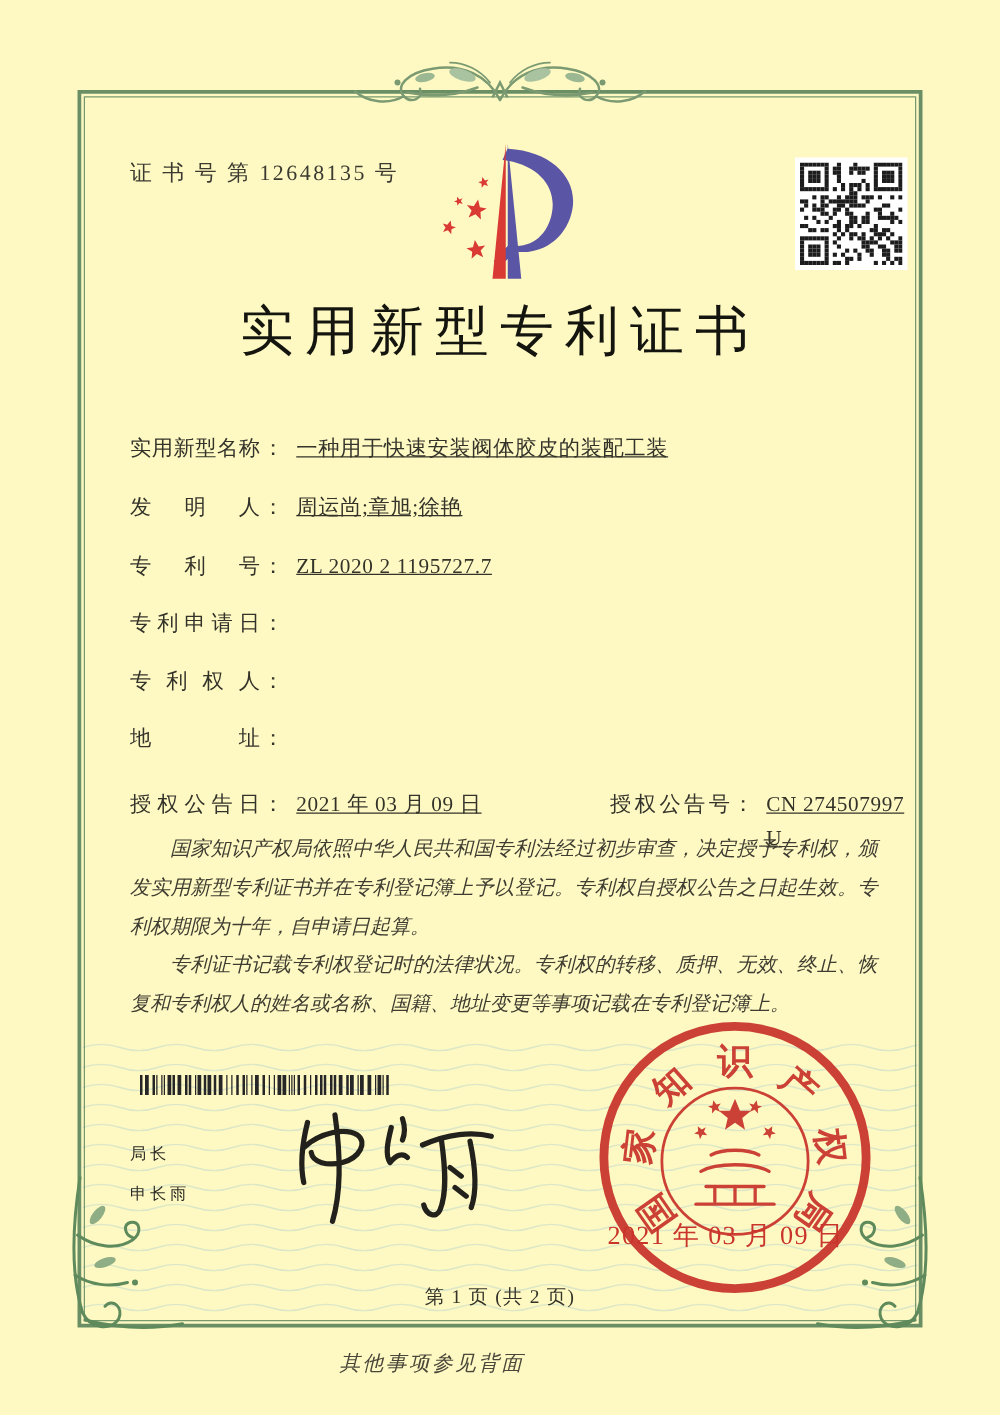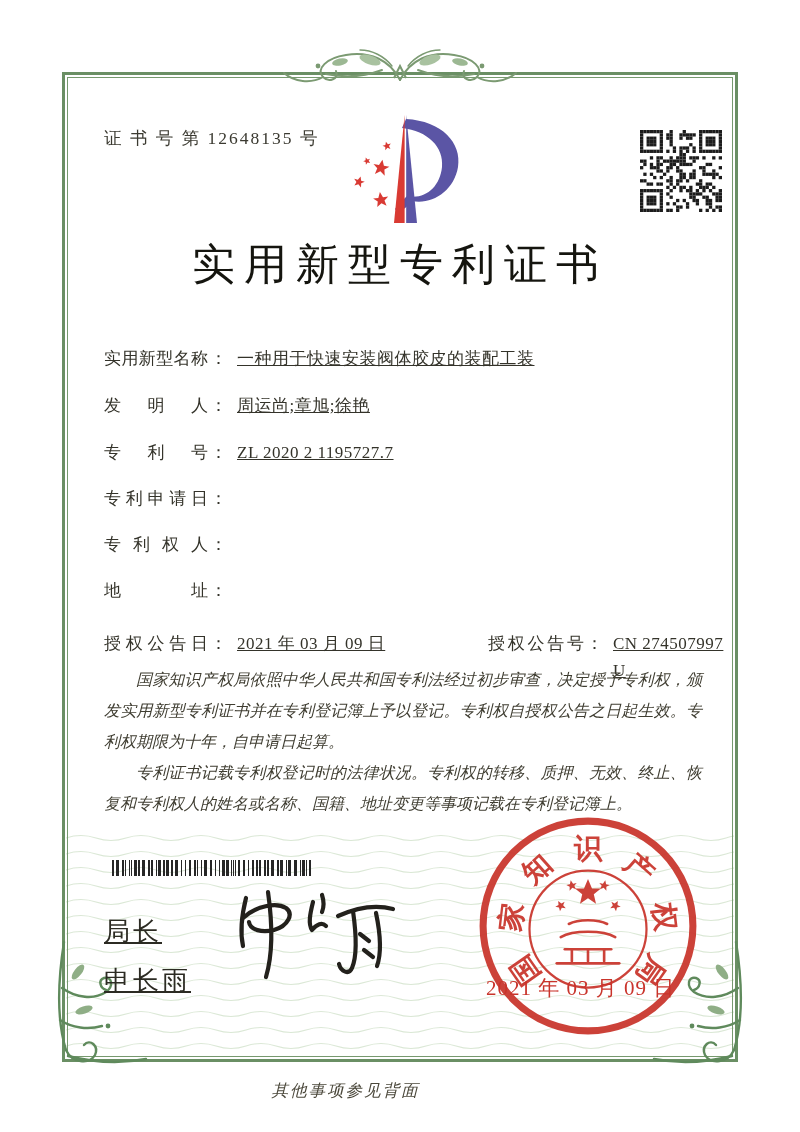--- a/index.html
+++ b/index.html
@@ -1,37 +1,37 @@
 <!DOCTYPE html>
 <html><head>
 <meta charset="utf-8">
 <style>
   html,body{margin:0;padding:0;}
   body{background:#e8e6da;font-family:"Liberation Serif","DejaVu Serif",serif;}
-  .page{position:relative;width:800px;height:1132px;margin:0 auto;background:#ffffff;overflow:hidden;}
+  .page{position:relative;width:800px;height:1132px;margin:0 auto;background:#fef9c3;overflow:hidden;}
   .frame{position:absolute;left:62px;top:72px;width:670px;height:984px;border:3px solid #6a8f64;z-index:1;}
   .frame-inner{position:absolute;inset:2px;border:1px solid #76996e;}
   .waves{position:absolute;left:66px;top:830px;z-index:0;}
   .orn{position:absolute;z-index:2;pointer-events:none;}
   .cert-no{position:absolute;left:104px;top:126px;font-size:17.5px;letter-spacing:2px;color:#3b3a31;z-index:3;}
   .logo{position:absolute;left:336px;top:110px;z-index:3;}
   .qr{position:absolute;left:636px;top:126px;width:90px;height:90px;background:#fff;padding:0;z-index:3;display:flex;align-items:center;justify-content:center;}
   .title{position:absolute;left:0;top:236px;width:800px;text-align:center;font-size:43px;letter-spacing:9px;color:#15150f;font-weight:500;z-index:3;margin:0;}
   .fields{position:absolute;left:104px;top:0;width:620px;z-index:3;color:#34332a;}
   .frow{position:absolute;left:0;display:flex;align-items:flex-start;font-size:17px;line-height:27px;}
   .flabel{display:inline-flex;justify-content:space-between;width:104px;flex:0 0 104px;}
   .colon{margin:0 10px 0 2px;}
   .fvalue{letter-spacing:0.5px;text-decoration:underline;}
   .fvalue.addr{width:438px;}
   .pair2{position:absolute;left:384px;top:0;display:flex;font-size:17px;line-height:27px;}
   .pair2 .flabel{width:96px;flex:0 0 96px;}
   .body-text{position:absolute;left:104px;top:664px;width:598px;z-index:3;color:#3f3d31;font-size:16px;line-height:31px;font-style:italic;text-align:justify;}
   .body-text p{margin:0;text-indent:2em;}
   .barcode{position:absolute;left:112px;top:860px;z-index:3;}
-  .signer{position:absolute;left:104px;top:914px;z-index:3;font-size:26px;color:#2c2b23;letter-spacing:3px;text-decoration:underline;}
+  .signer{position:absolute;left:104px;top:914px;z-index:3;font-size:13px;color:#2c2b23;letter-spacing:3px;}
   .signer .line2{margin-top:14px;}
   .signature{position:absolute;left:216px;top:880px;z-index:3;}
   .seal{position:absolute;left:472px;top:810px;z-index:4;opacity:0.93;}
   .seal-char{font-size:28px;font-weight:bold;fill:#c9342b;font-family:"Liberation Serif","DejaVu Serif",serif;}
   .seal-date{position:absolute;left:486px;top:974px;z-index:5;color:#c9342b;font-size:21px;letter-spacing:1px;font-weight:500;}
   .page-indicator{position:absolute;left:0;top:1027px;width:800px;text-align:center;font-size:15.5px;color:#34332a;z-index:3;letter-spacing:1px;}
   .back-note{position:absolute;left:0;top:1080px;width:691px;text-align:center;font-size:16.5px;color:#4a473a;font-style:italic;z-index:3;letter-spacing:2px;}
   svg text{user-select:none;}
 </style>
 </head>
@@ -583,16 +583,17 @@
     <g fill="#c9342b">
       <use href="#star5" transform="translate(115,82) scale(1.35)"></use>
       <use href="#star5" transform="translate(88,95) scale(0.55) rotate(-28)"></use>
       <use href="#star5" transform="translate(99,75) scale(0.55) rotate(-12)"></use>
       <use href="#star5" transform="translate(131,75) scale(0.55) rotate(12)"></use>
       <use href="#star5" transform="translate(142,95) scale(0.55) rotate(28)"></use>
     </g>
   </svg>
   <div class="seal-date">2021 年 03 月 09 日</div>
 
+  <div class="page-indicator">第 1 页 (共 2 页)</div>
 
   <div class="back-note">其他事项参见背面</div>
 
 </div>
 
 </body></html>

